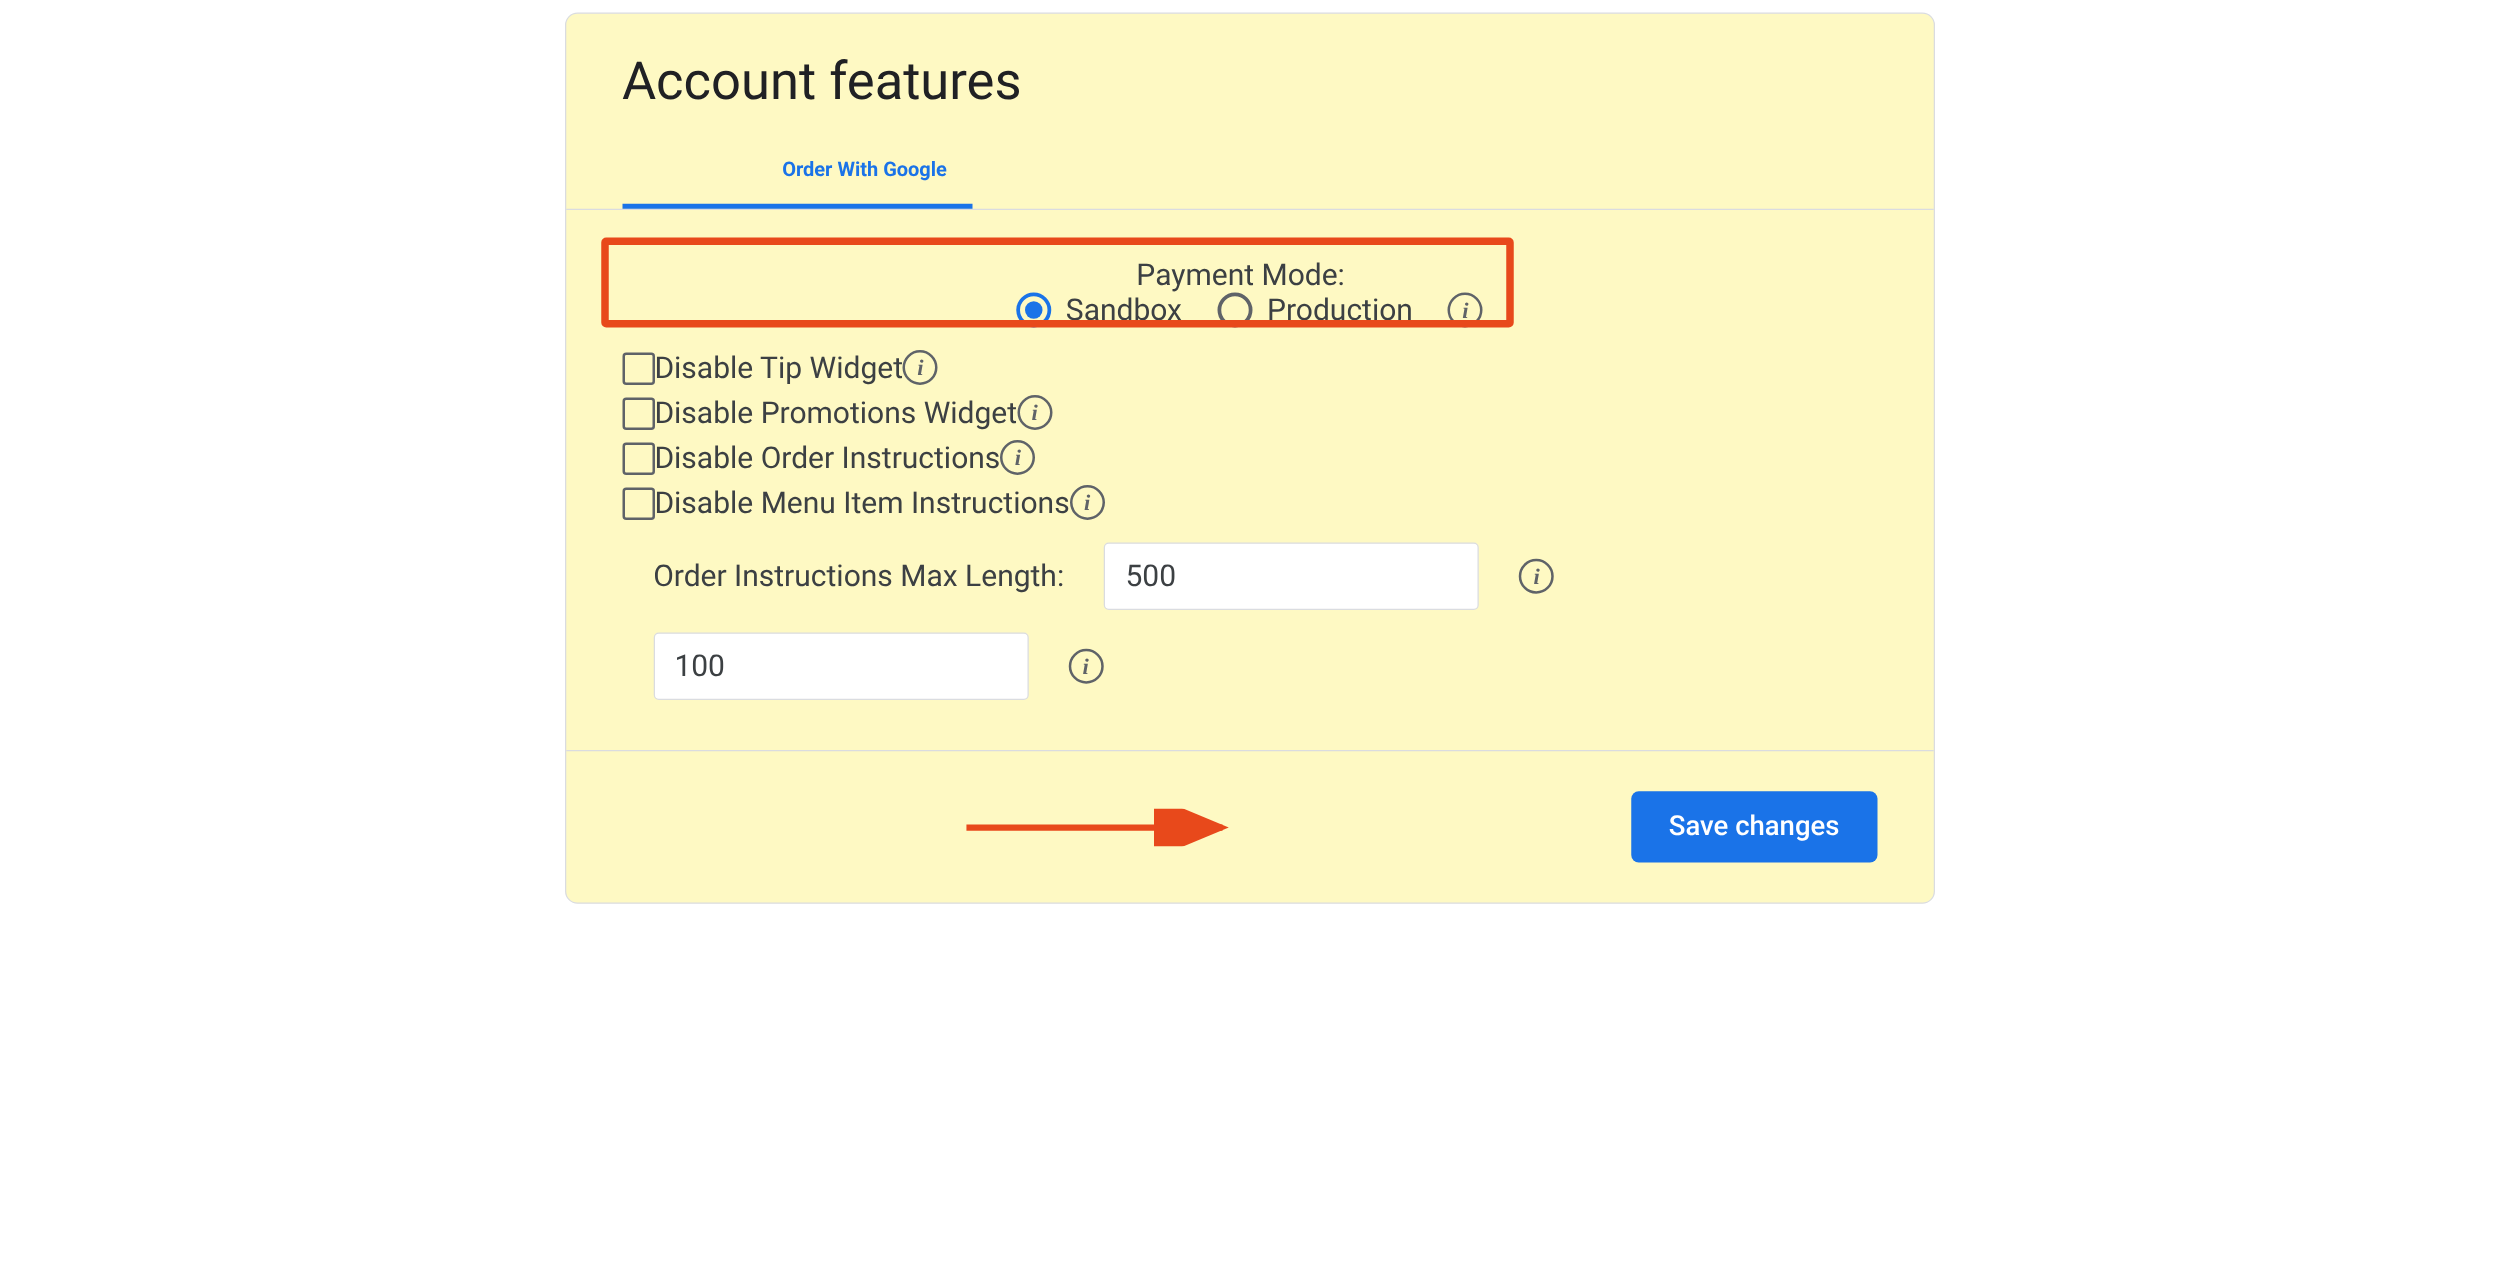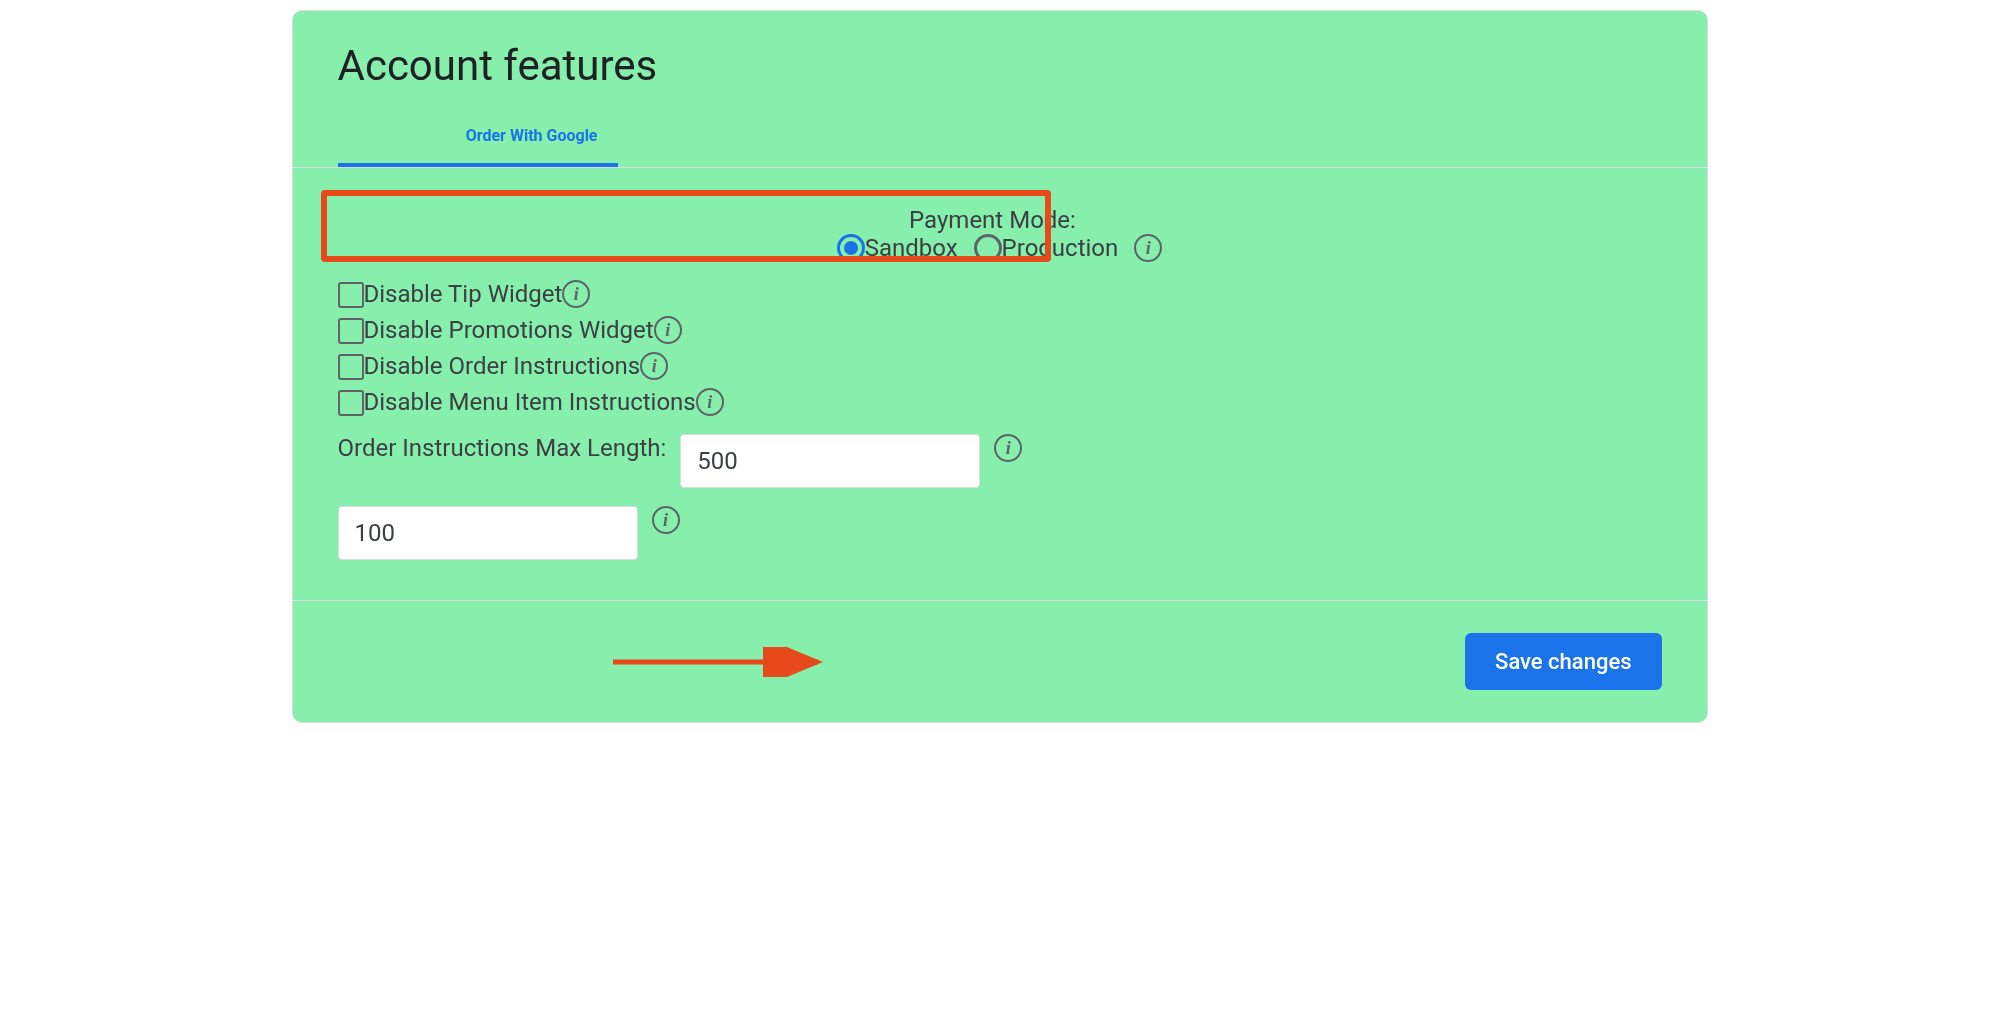--- a/index.html
+++ b/index.html
@@ -6,25 +6,25 @@
       box-sizing: border-box;
       margin: 0;
       padding: 0;
     }
     body {
       font-family: 'Google Sans', Roboto, Arial, sans-serif;
       background: #fff;
       padding: 10px;
     }
     .card {
-      width: 1416px;
+      width: 1096px;
       margin: 0 auto;
       border: 1px solid #dadce0;
       border-radius: 10px;
-      background: #86efac;
+      background: #fef9c3;
       position: relative;
     }
     .card-header {
       padding: 30px 45px 0 45px;
     }
     .title {
       font-size: 42px;
       font-weight: 400;
       color: #202124;
       margin-bottom: 18px;
@@ -77,21 +77,21 @@
       margin-bottom: 18px;
       padding-top: 8px;
       flex-direction: column;
     }
     .radio-label {
       margin-right: 14px;
     }
     .radio-group {
       display: flex;
       align-items: flex-start;
-      gap: 0;
+      gap: 12px;
     }
     .radio {
       width: 28px;
       height: 28px;
       border-radius: 50%;
       display: inline-flex;
       align-items: center;
       justify-content: center;
       cursor: pointer;
       flex-shrink: 0;
@@ -138,24 +138,26 @@
     .checkbox {
       width: 26px;
       height: 26px;
       border: 2.5px solid #5f6368;
       border-radius: 3px;
       cursor: pointer;
       flex-shrink: 0;
     }
     .input-row {
       display: flex;
-      gap: 14px;
+      align-items: center;
+      gap: 32px;
       margin-top: 18px;
       font-size: 24px;
       color: #3c4043;
+      margin-left: 25px;
     }
     .text-input {
       border: 1px solid #dadce0;
       border-radius: 4px;
       padding: 12px 16px;
       font-size: 24px;
       width: 300px;
       color: #3c4043;
       font-family: inherit;
     }

